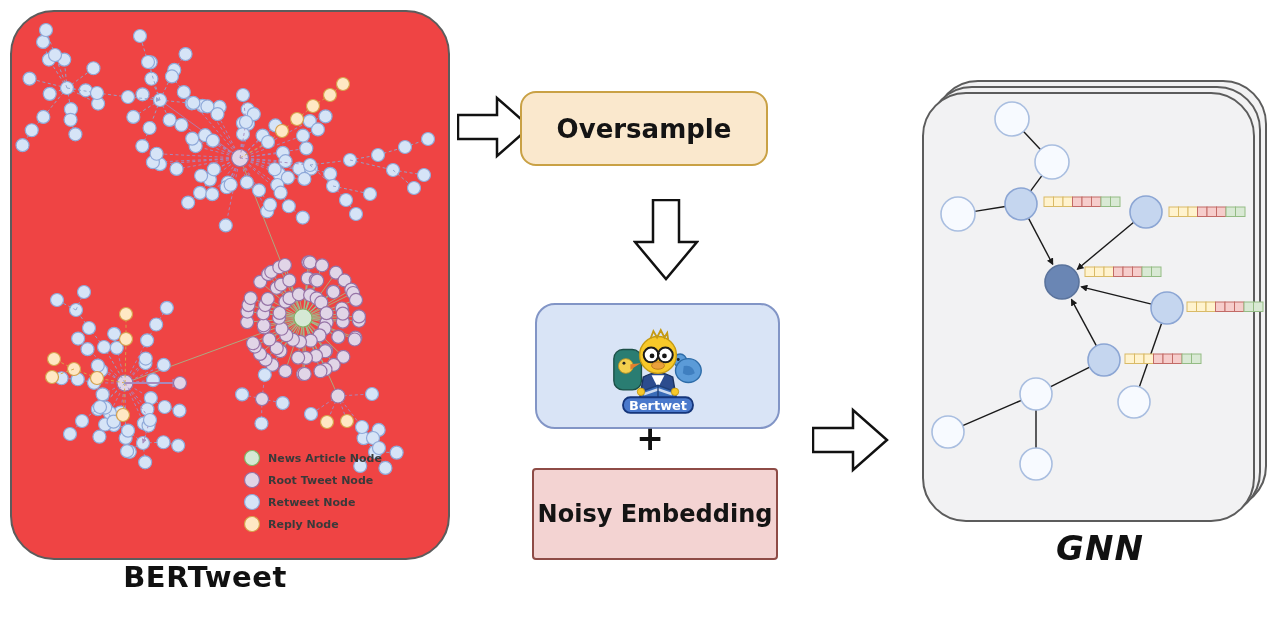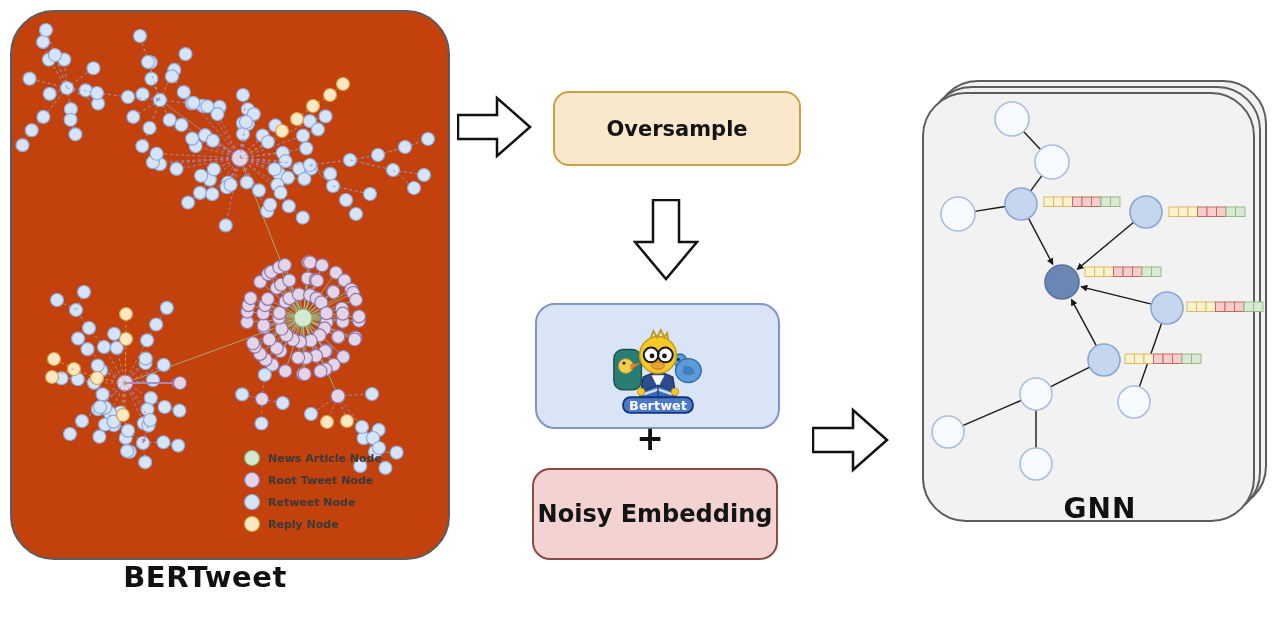--- a/index.html
+++ b/index.html
@@ -1,35 +1,35 @@
 <!DOCTYPE html>
 <html><head>
 <meta charset="utf-8">
 <style>
   html,body{margin:0;padding:0;background:#fff;}
   .canvas{position:relative;width:1282px;height:624px;background:#ffffff;
           font-family:"DejaVu Sans","Liberation Sans",sans-serif;overflow:hidden;}
-  .panel{position:absolute;background:#c2410c;border:2px solid #5c5c5c;}
+  .panel{position:absolute;background:#ef4444;border:2px solid #5c5c5c;}
   .dataset-panel{left:10px;top:10px;width:436px;height:546px;border-radius:44px;}
   .dataset-panel svg{position:absolute;left:0;top:0;overflow:hidden;border-radius:42px;}
   .flow-label{position:absolute;font-weight:bold;color:#111;text-align:center;}
   .dataset-label{left:100px;top:560px;width:210px;font-size:29px;letter-spacing:.5px;}
-  .gnn-label{left:1000px;top:492px;width:200px;font-size:28px;letter-spacing:1px;}
+  .gnn-label{left:1000px;top:528px;width:200px;font-size:34px;letter-spacing:1px;font-style:italic;}
   .block-arrow{position:absolute;}
   .box{position:absolute;display:flex;align-items:center;justify-content:center;
        font-weight:bold;color:#141414;box-sizing:content-box;text-align:center;}
-  .oversample{left:553px;top:91px;width:244px;height:71px;background:#fae8cd;
-              border:2.5px solid #c9a145;border-radius:16px;font-size:21px;}
+  .oversample{left:520px;top:91px;width:244px;height:71px;background:#fae8cd;
+              border:2.5px solid #c9a145;border-radius:16px;font-size:26px;}
   .bertweet{left:535px;top:303px;width:241px;height:122px;background:#d9e4f6;
             border:2px solid #8295c6;border-radius:20px;font-size:27px;gap:7px;}
   .bertweet-logo{flex:0 0 auto;}
   .plus{position:absolute;left:630px;top:419px;width:40px;text-align:center;
         font-size:33px;font-weight:bold;color:#111;}
   .noisy{left:532px;top:468px;width:242px;height:88px;background:#f3d3d2;
-         border:2.5px solid #8e4b46;border-radius:18px;font-size:24px;
+         border:2.5px solid #8e4b46;border-radius:4px;font-size:24px;
          flex-direction:column;line-height:1.25;}
   .gnn-layer{position:absolute;width:329px;height:426px;background:#f2f2f3;
              border:2px solid #5c5c5c;border-radius:44px;}
   #gnn-back{left:934px;top:80px;}
   #gnn-mid{left:928px;top:86px;}
   #gnn-front{left:922px;top:92px;}
   #gnn-front svg{position:absolute;left:0;top:0;overflow:visible;}
 </style>
 </head>
 <body>

